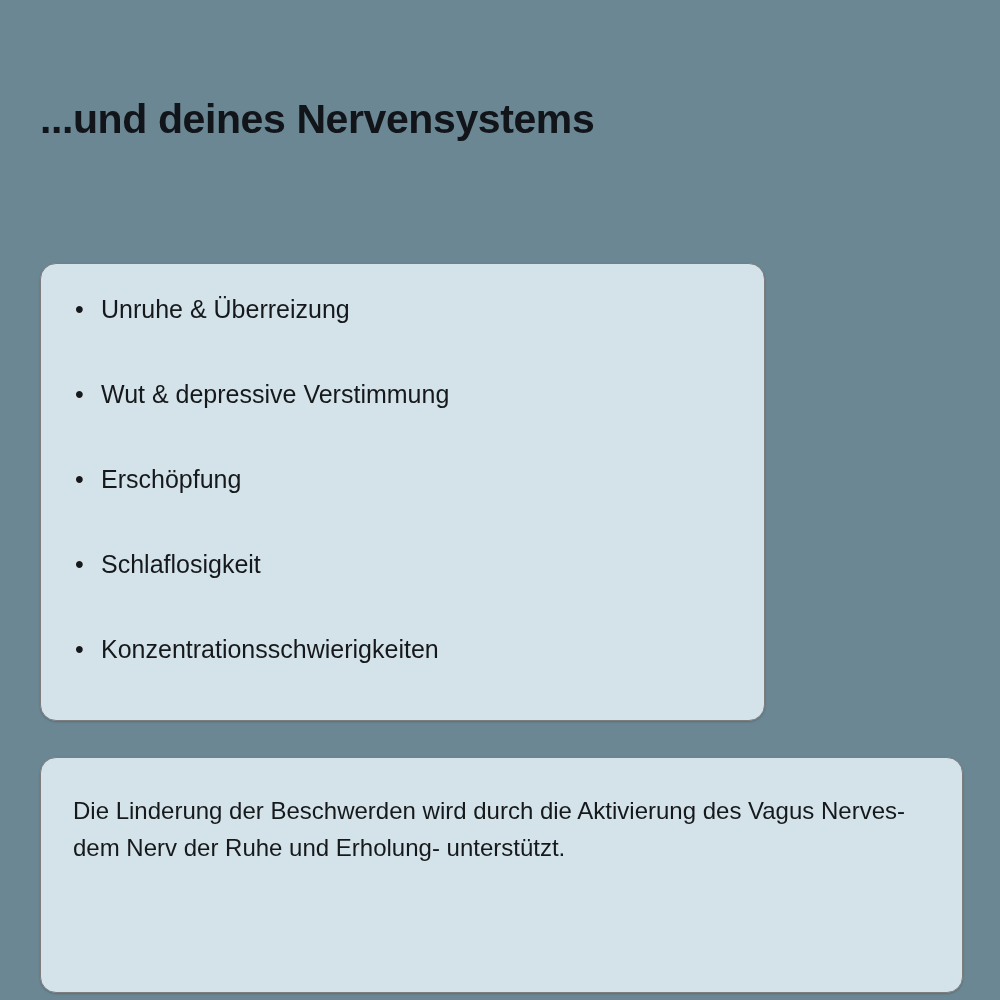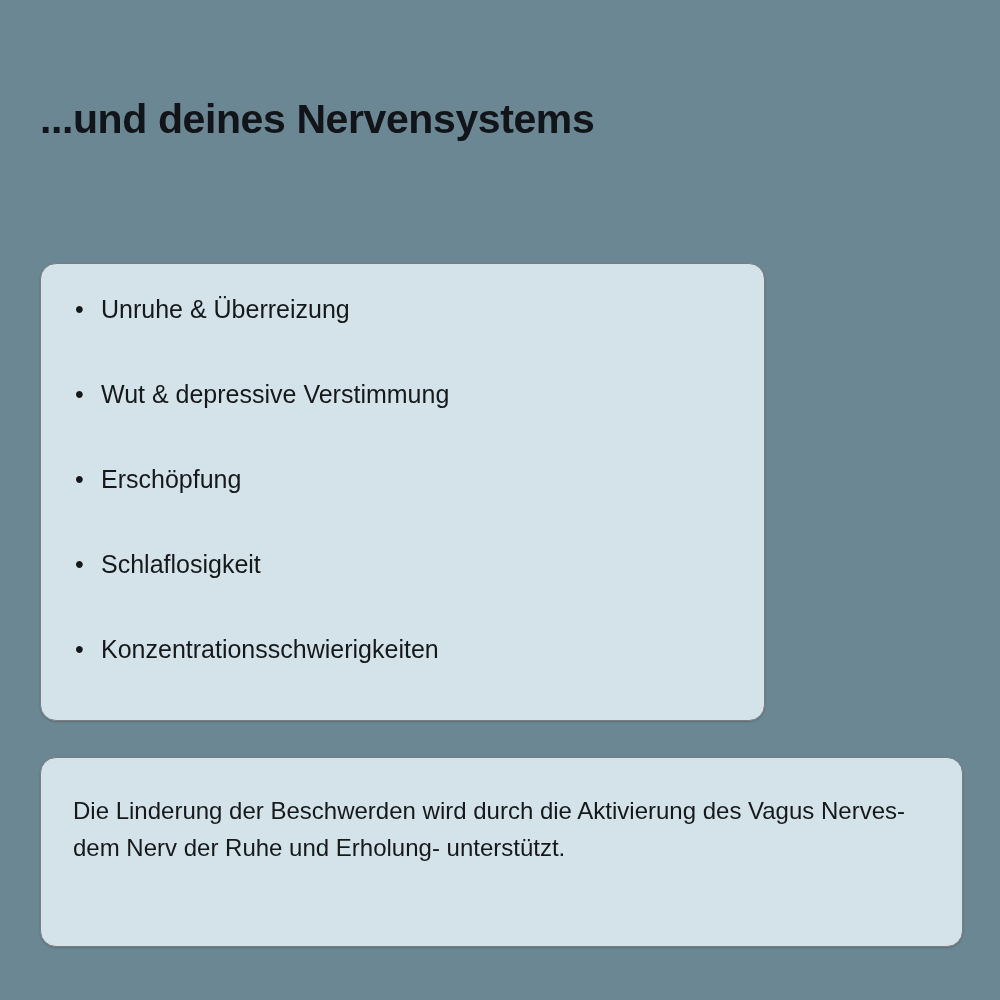--- a/index.html
+++ b/index.html
@@ -68,21 +68,21 @@
     color: #16191c;
     text-align: left;
   }
   .bullet-text {
     flex: 1 1 auto;
   }
   .note-card {
     left: 40px;
     top: 757px;
     width: 923px;
-    height: 190px;
+    height: 236px;
     padding: 34px 32px;
   }
   .note-text {
     font-size: 24px;
     line-height: 1.55;
     color: #16191c;
     margin: 0;
   }
 </style>
 </head>

